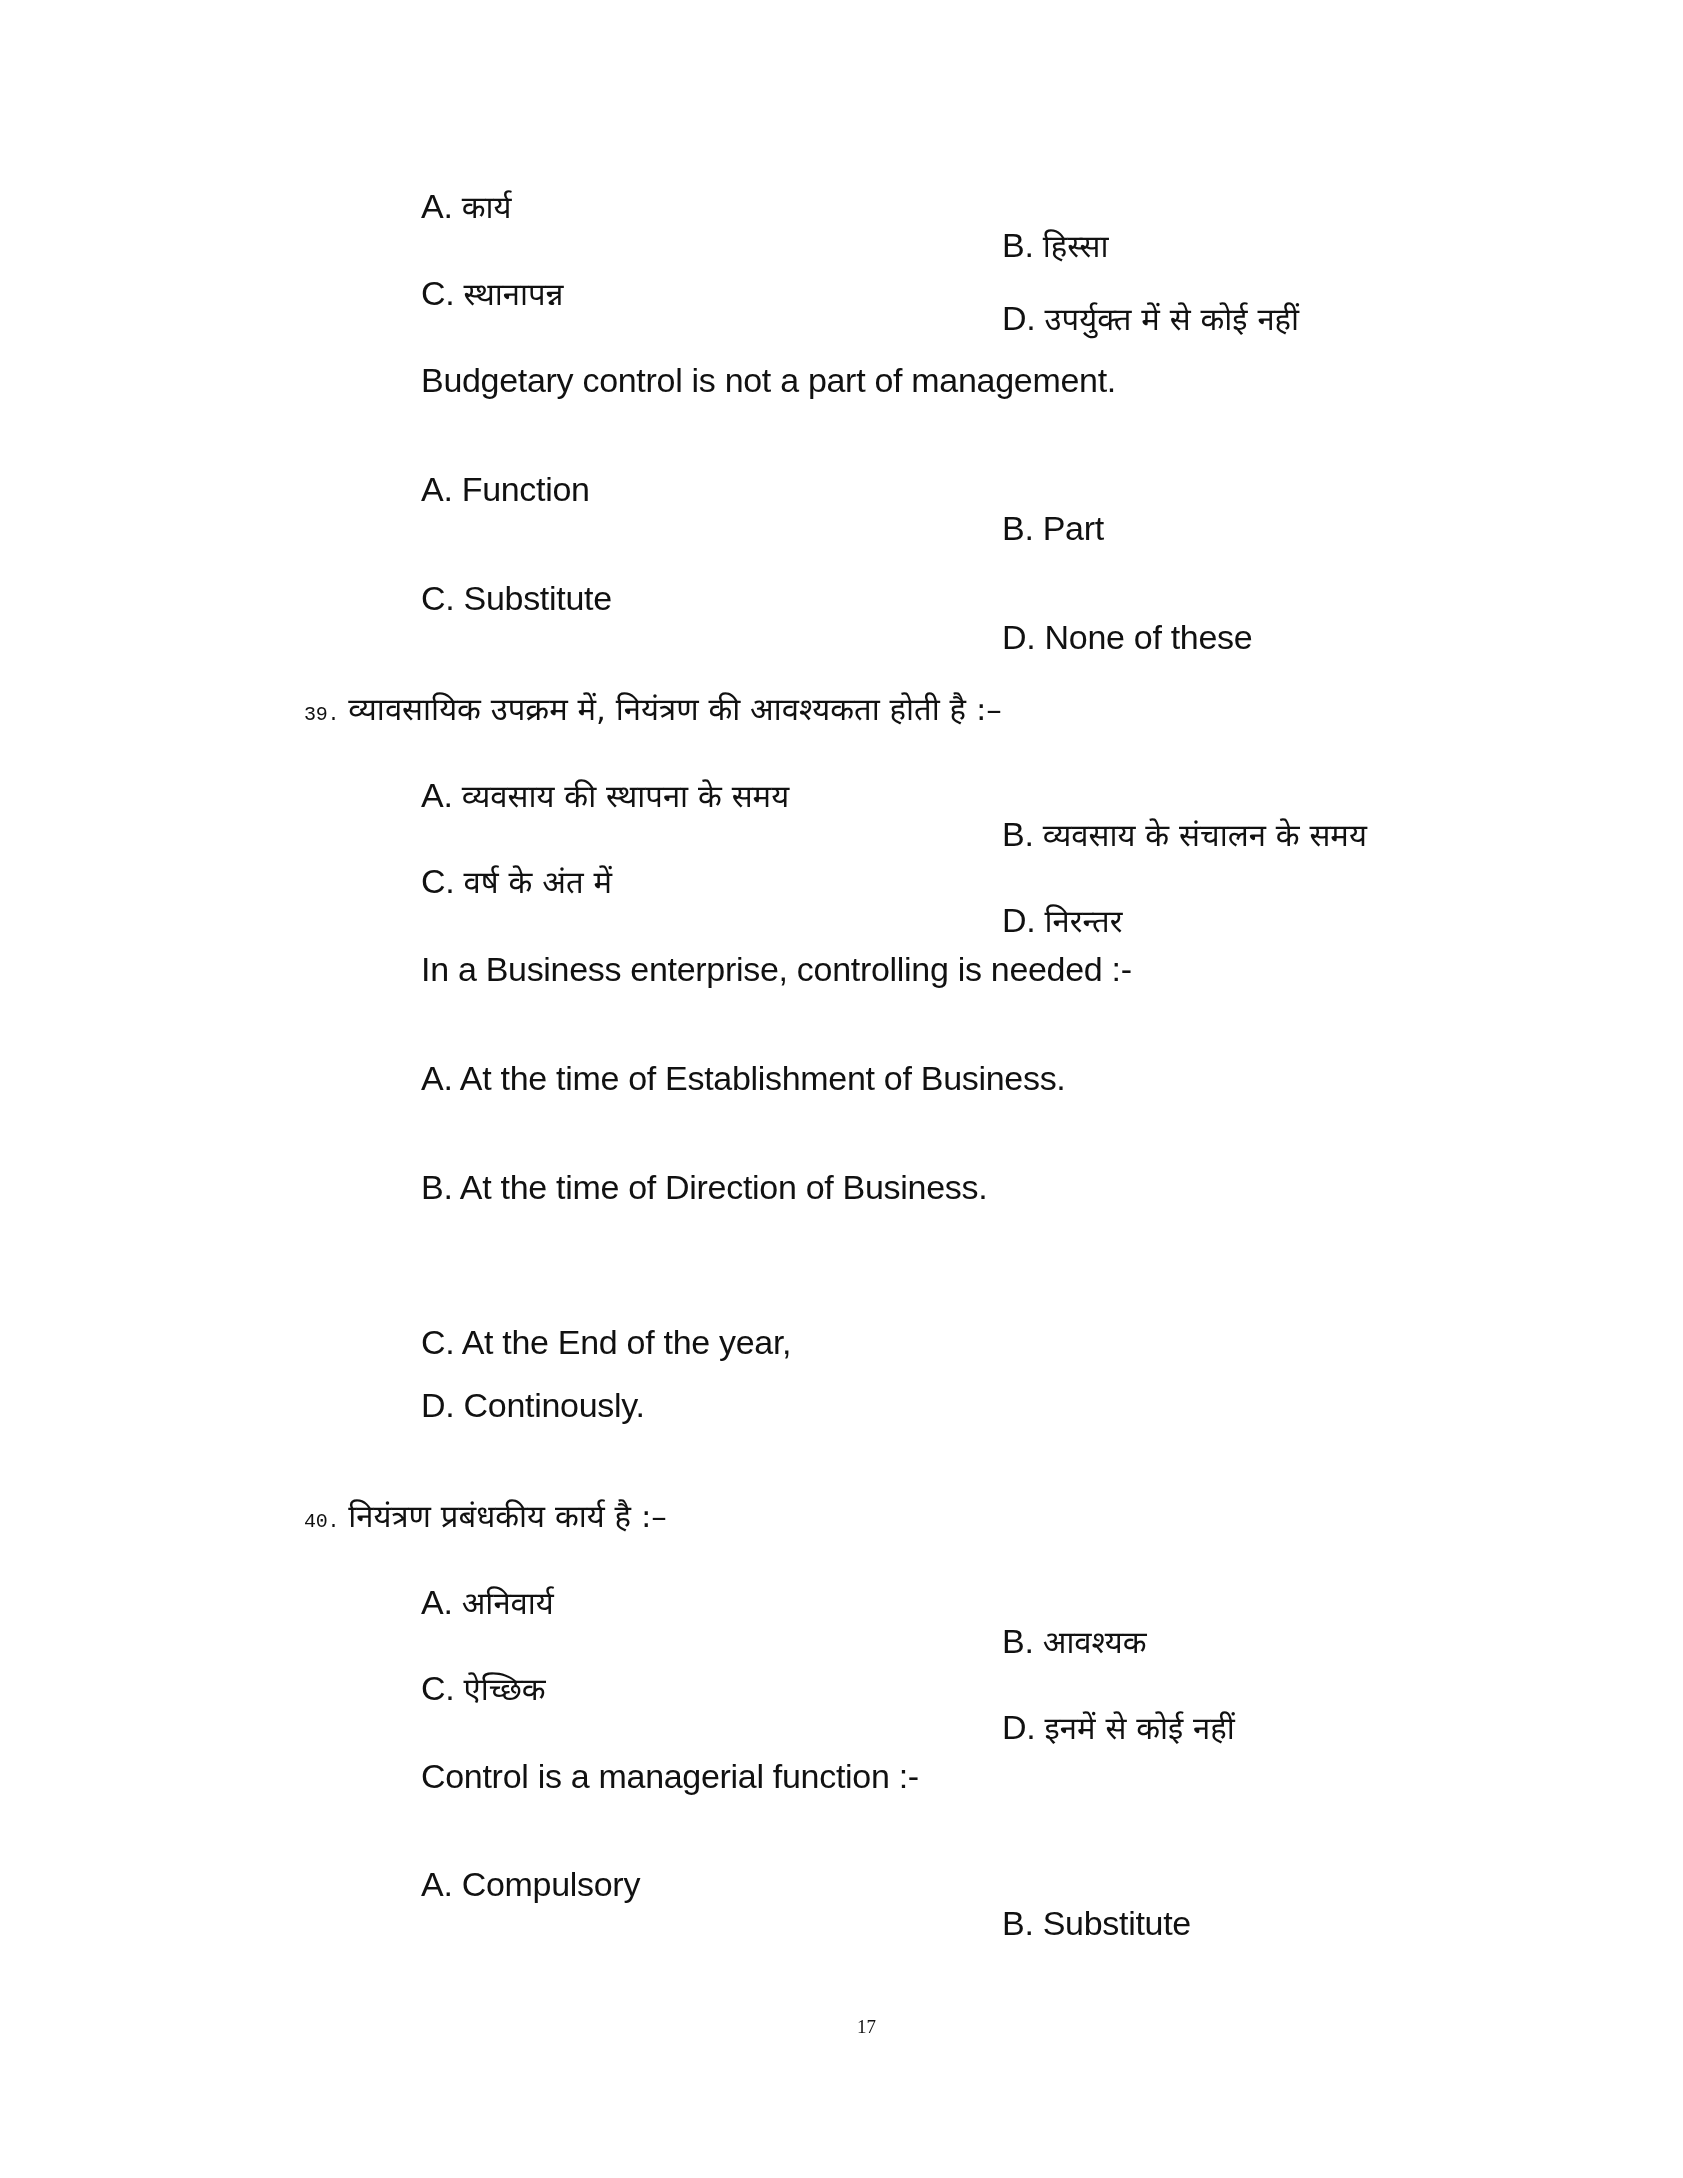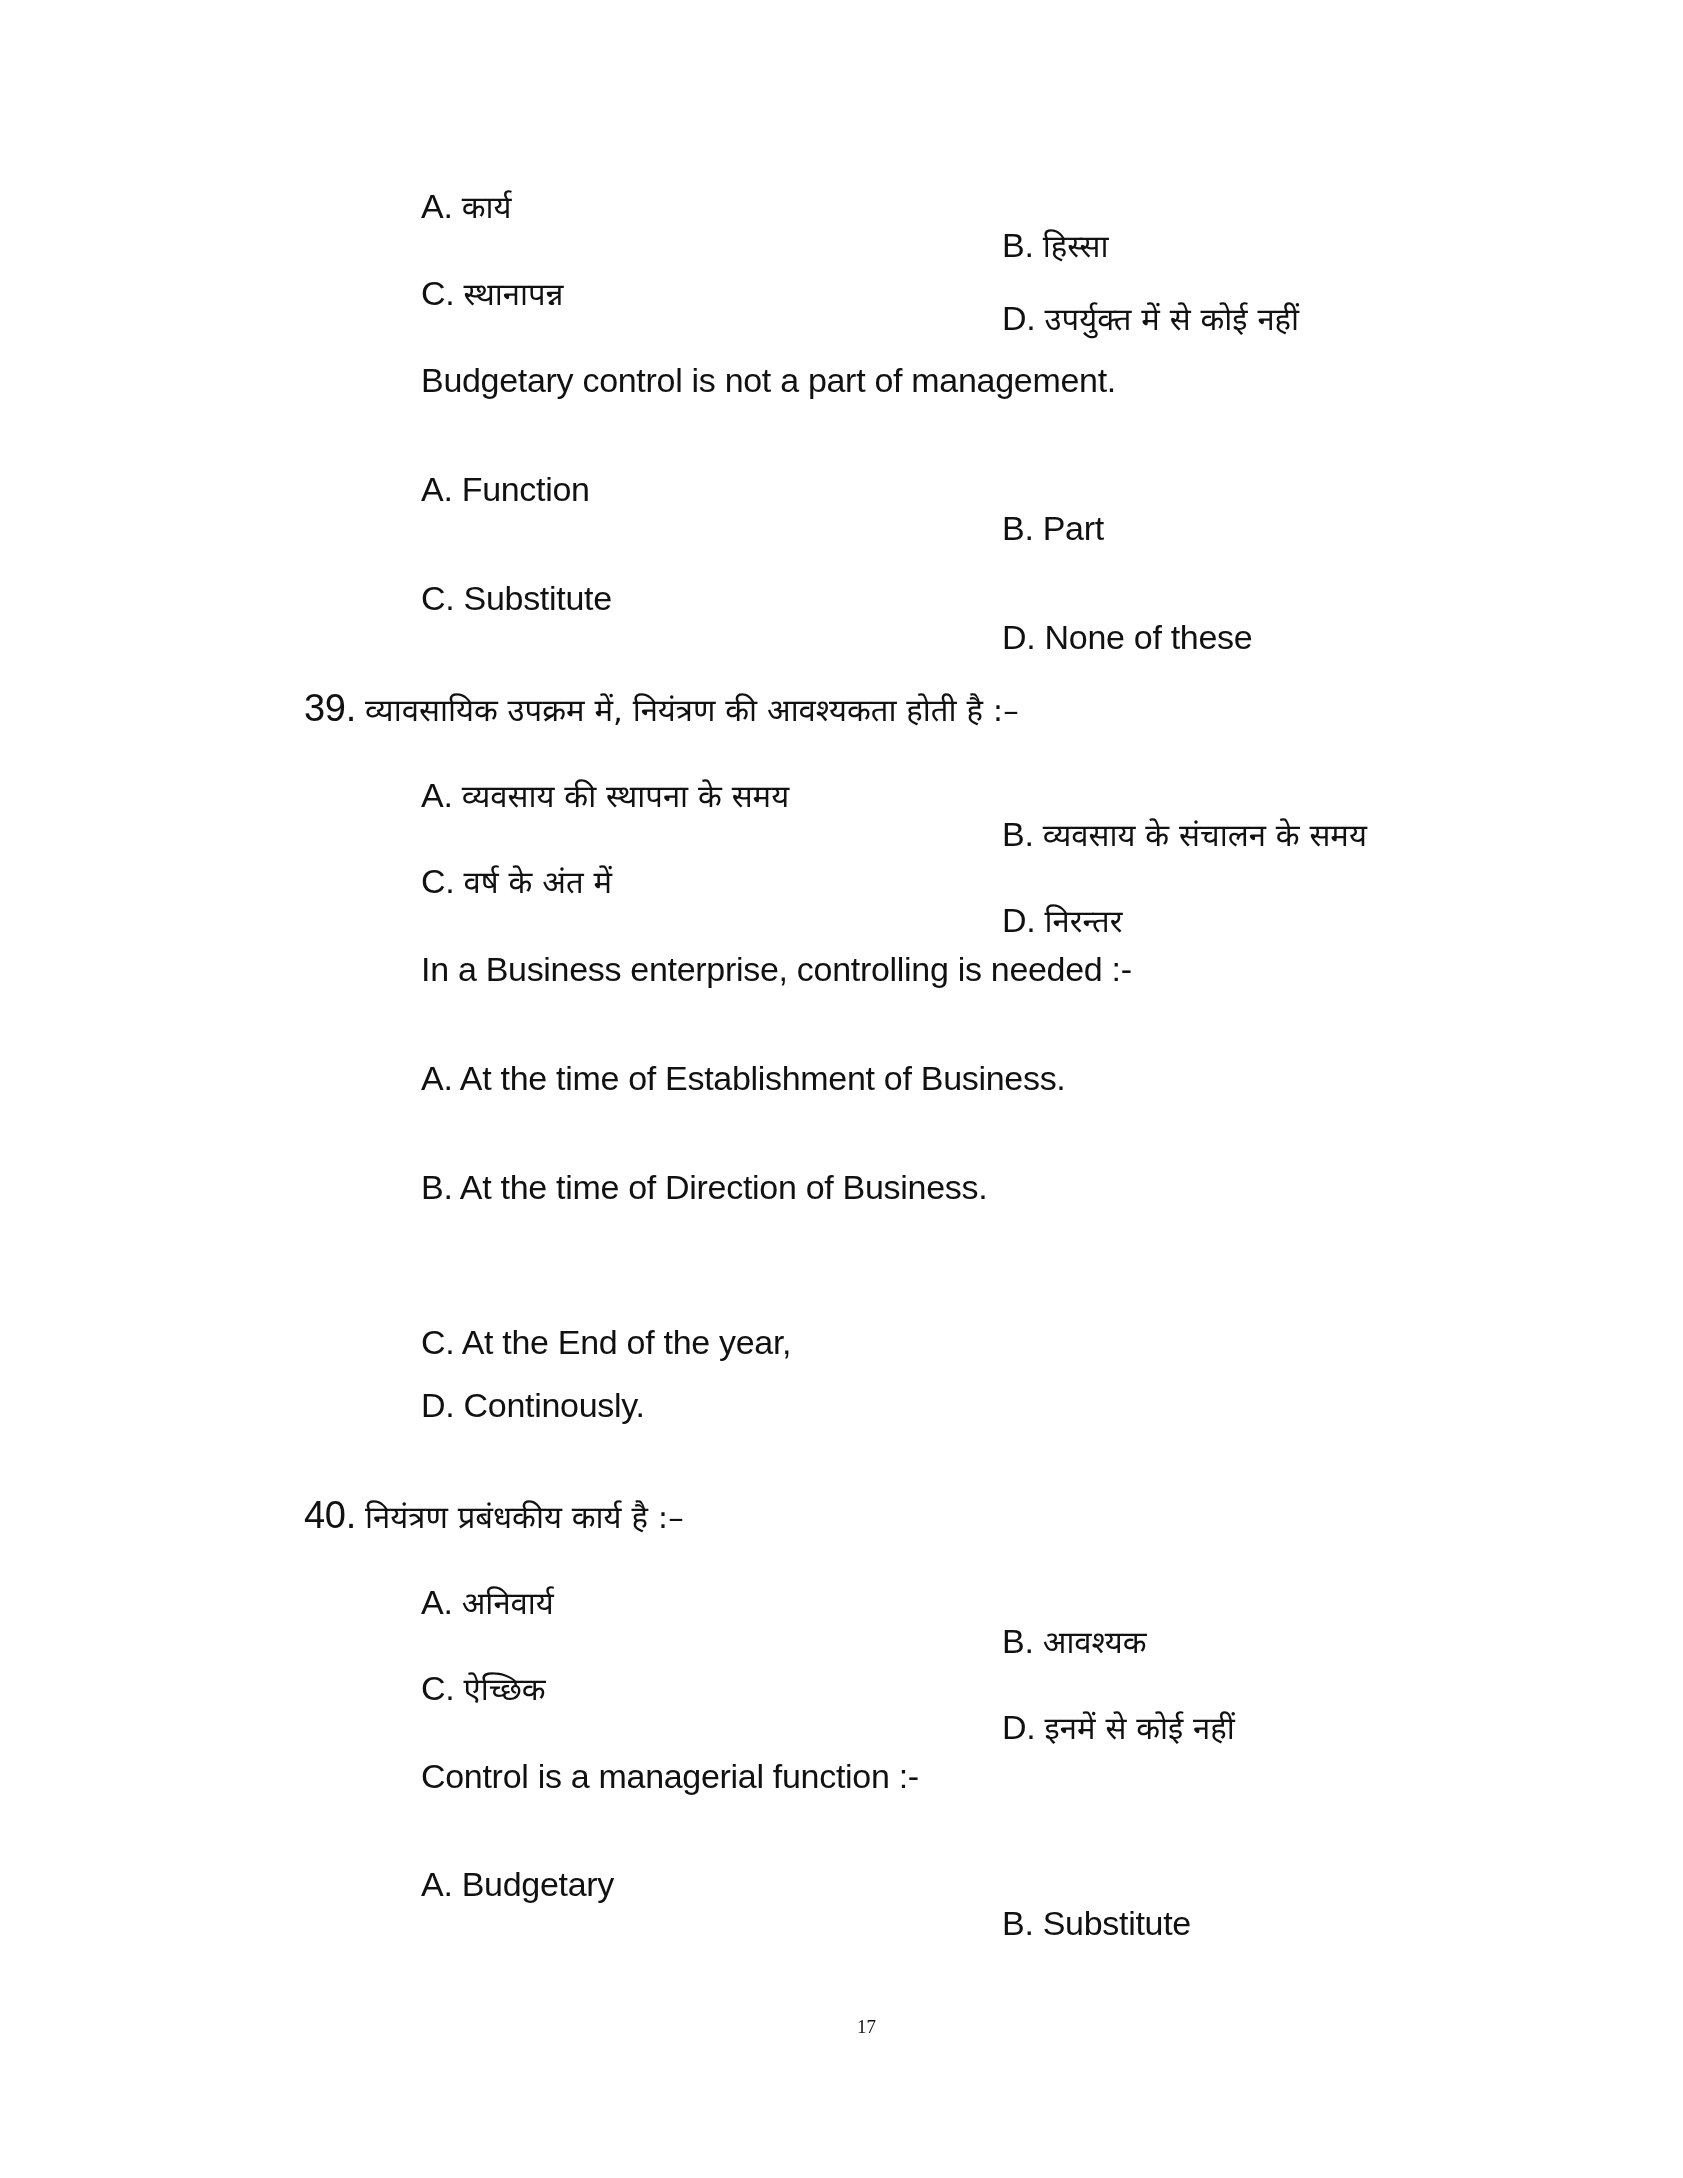--- a/index.html
+++ b/index.html
@@ -4,21 +4,21 @@
 <style>
   html, body { margin: 0; padding: 0; background: #ffffff; }
   body { width: 1683px; height: 2178px; position: relative; overflow: hidden;
          font-family: "Liberation Sans", "DejaVu Sans", sans-serif; color: #111; }
   .line { position: absolute; font-size: 34px; line-height: 40px; white-space: nowrap; letter-spacing: -0.3px; }
   .hi { font-family: "DejaVu Sans", "Liberation Sans", sans-serif; font-size: 31px; letter-spacing: 0; }
   .colA { left: 421px; }
   .colB { left: 1002px; margin-top: 39px; }
   .stem { left: 421px; }
   .qnum { left: 304px; }
-  .qnum .num { font-size: 38px; font-family: Liberation Sans, sans-serif; text-align: right; }
+  .qnum .num { font-size: 20px; font-family: Liberation Mono, monospace; text-align: right; }
   .page-num { position: absolute; left: 857px; top: 2016px; font-family: "Liberation Serif", "DejaVu Serif", serif; font-size: 19px; }
 </style>
 </head>
 <body>
 
 <div class="line colA" style="top:186px"><span>A.</span> <span class="hi">कार्य</span></div>
 <div class="line colB" style="top:186px"><span>B.</span> <span class="hi">हिस्सा</span></div>
 <div class="line colA" style="top:273px"><span>C.</span> <span class="hi">स्थानापन्न</span></div>
 <div class="line colB" style="top:259px"><span>D.</span> <span class="hi">उपर्युक्त में से कोई नहीं</span></div>
 
@@ -45,17 +45,17 @@
 
 <div class="line qnum" style="top:1495px"><span class="num">40.</span> <span class="hi">नियंत्रण प्रबंधकीय कार्य है :–</span></div>
 
 <div class="line colA" style="top:1582px"><span>A.</span> <span class="hi">अनिवार्य</span></div>
 <div class="line colB" style="top:1582px"><span>B.</span> <span class="hi">आवश्यक</span></div>
 <div class="line colA" style="top:1668px"><span>C.</span> <span class="hi">ऐच्छिक</span></div>
 <div class="line colB" style="top:1668px"><span>D.</span> <span class="hi">इनमें से कोई नहीं</span></div>
 
 <div class="line stem" style="top:1756px">Control is a managerial function :-</div>
 
-<div class="line colA" style="top:1864px"><span>A.</span> <span>Budgetary</span></div>
+<div class="line colA" style="top:1864px"><span>A.</span> <span>Compulsory</span></div>
 <div class="line colB" style="top:1864px"><span>B.</span> <span>Substitute</span></div>
 
 <div class="page-num">17</div>
 
 
 </body></html>

